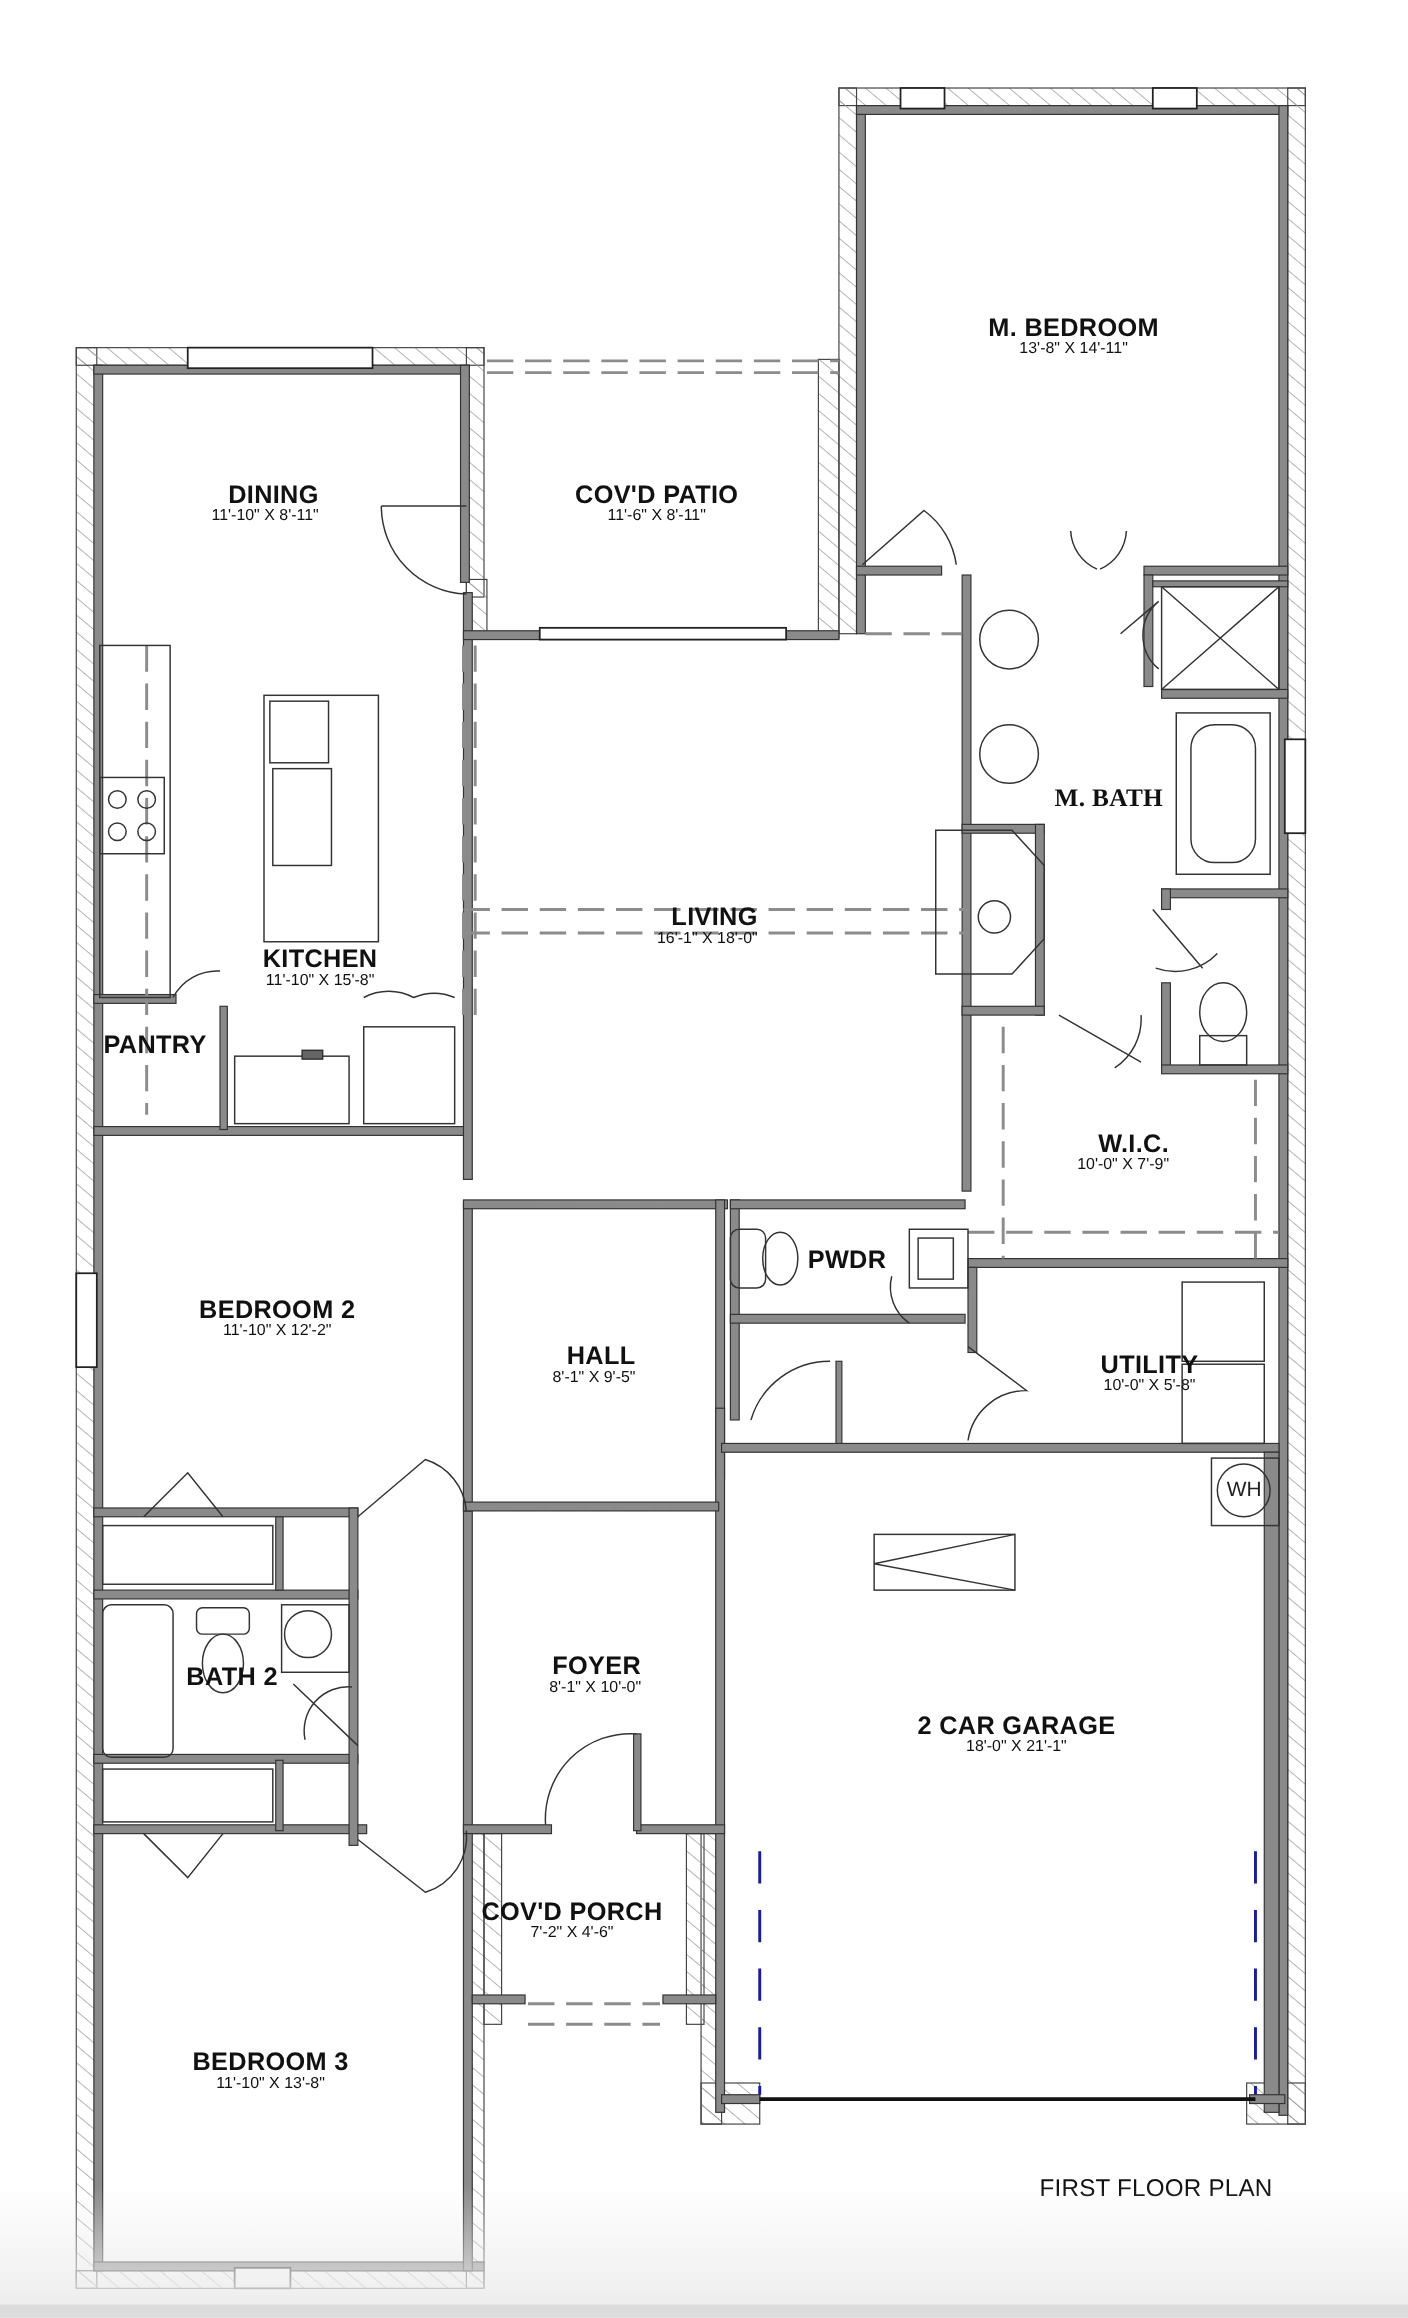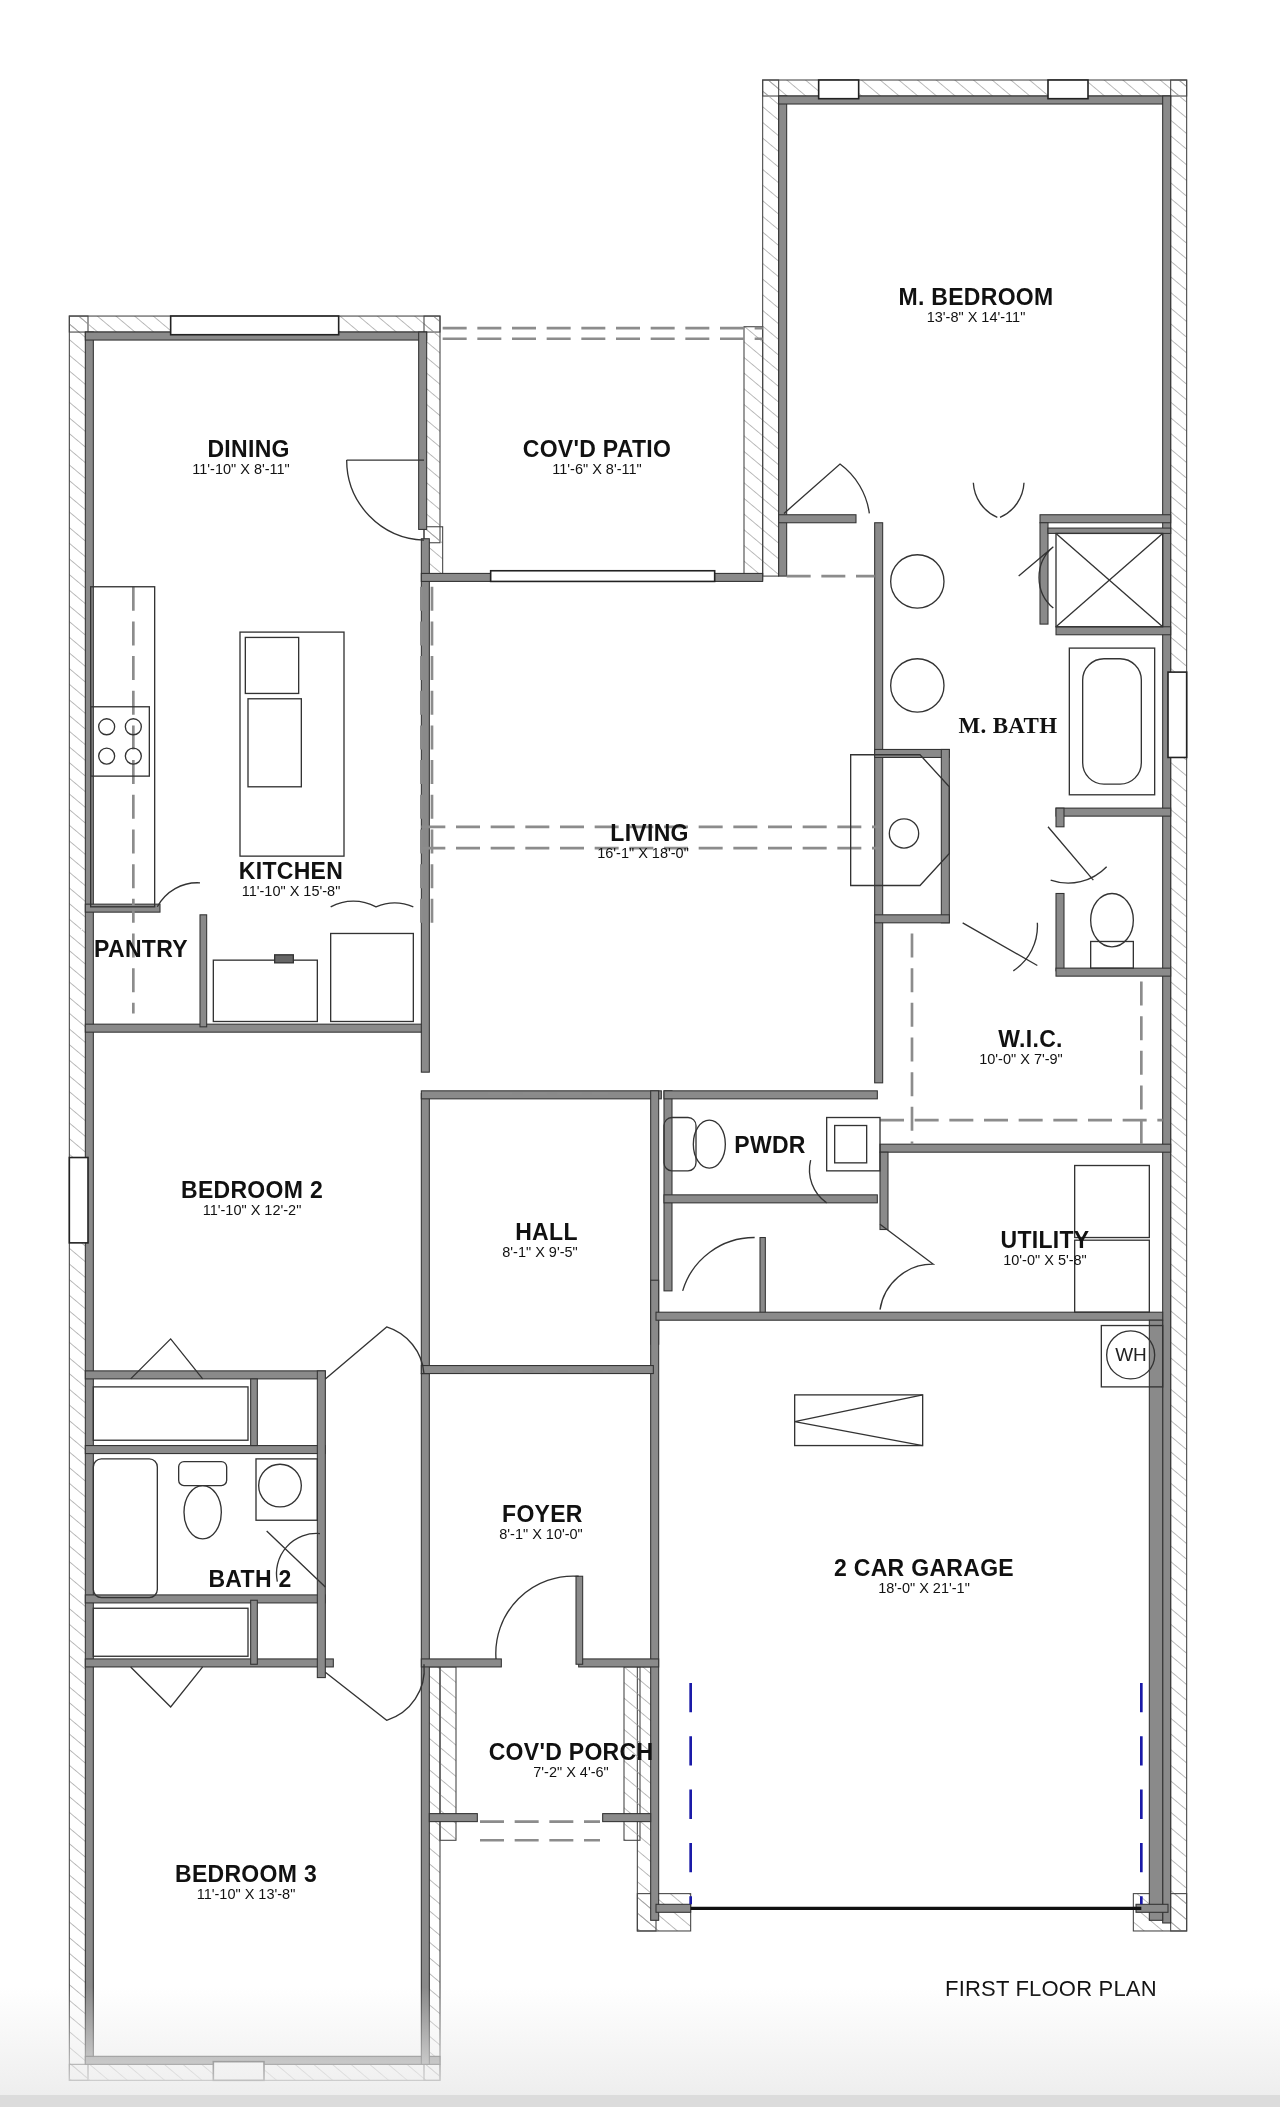--- a/index.html
+++ b/index.html
@@ -275,35 +275,35 @@
 <div class="room-label" style="left:540px; top:1220px;">
   <span class="room-name">HALL</span>
   <span class="room-dim">8'-1" X 9'-5"</span>
 </div>
 
 <div class="room-label" style="left:1015px; top:1228px;margin-left:30px;">
   <span class="room-name">UTILITY</span>
   <span class="room-dim">10'-0" X 5'-8"</span>
 </div>
 
-<div class="room-label" style="left:211px; top:1567px;margin-left:39px;">
+<div class="room-label" style="left:211px; top:1512px;">
   <span class="room-name">BATH 2</span>
 </div>
 
 <div class="room-label" style="left:541px; top:1502px;">
   <span class="room-name">FOYER</span>
   <span class="room-dim">8'-1" X 10'-0"</span>
 </div>
 
 <div class="room-label" style="left:924px; top:1556px;">
   <span class="room-name">2 CAR GARAGE</span>
   <span class="room-dim">18'-0" X 21'-1"</span>
 </div>
 
-<div class="room-label" style="left:571px; top:1725px;margin-top:15px;">
+<div class="room-label" style="left:520px; top:1725px;">
   <span class="room-name">COV'D PORCH</span>
   <span class="room-dim">7'-2" X 4'-6"</span>
 </div>
 
 <div class="room-label" style="left:246px; top:1862px;">
   <span class="room-name">BEDROOM 3</span>
   <span class="room-dim">11'-10" X 13'-8"</span>
 </div>
 
 <div class="wh-label" style="left:1131px; top:1355px;">WH</div>

